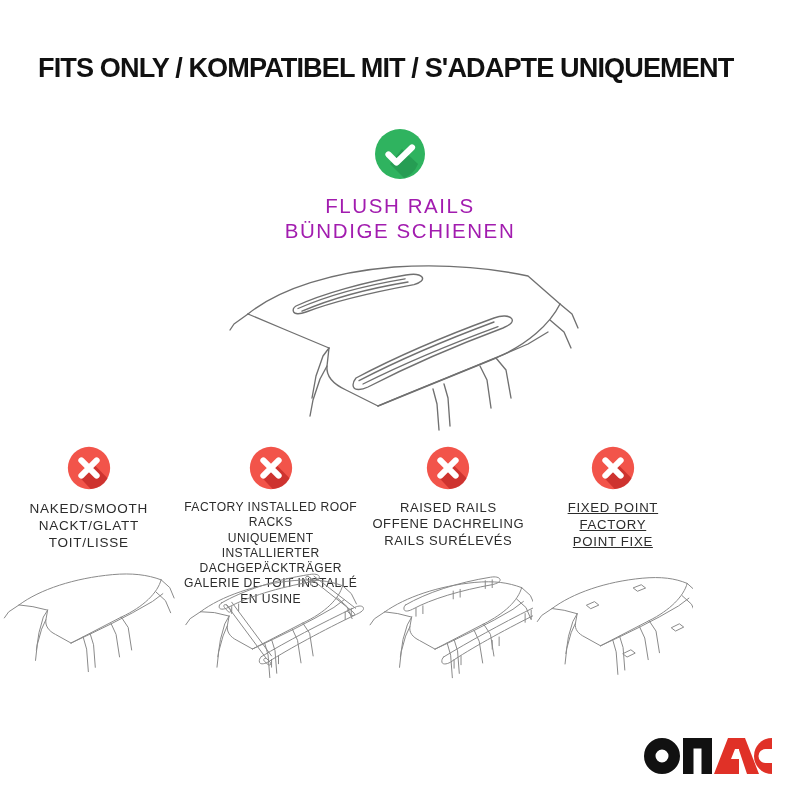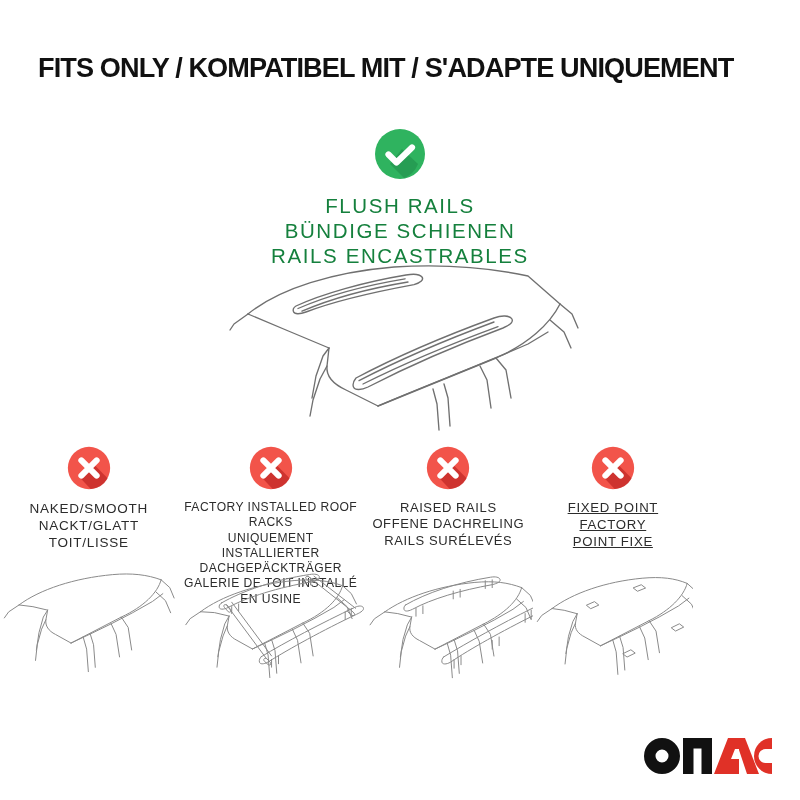--- a/index.html
+++ b/index.html
@@ -40,21 +40,21 @@
   }
   .badge-icon {
     display: block;
     margin: 0 auto;
   }
   #hero-labels {
     margin-top: 13px;
     font-size: 20.5px;
     line-height: 25px;
     letter-spacing: 1.6px;
-    color: #15803d;
+    color: #a21caf;
     font-weight: 400;
   }
   #hero-art {
     position: absolute;
     left: 228px;
     top: 258px;
     width: 355px;
     height: 185px;
   }
 
@@ -113,21 +113,20 @@
 
   <svg class="badge-icon" width="52" height="52" viewBox="0 0 52 52">
     <circle cx="26" cy="26" r="25" fill="#2fb35f"></circle>
     <path d="M28 21 L44 36 A25 25 0 0 1 30 50 L16 36 Z" fill="#1f8a48" opacity="0.55"></path>
     <path d="M14.5 26.5 L22.5 34.5 L38 19.5" fill="none" stroke="#ffffff" stroke-width="6.2" stroke-linecap="round" stroke-linejoin="round"></path>
   </svg>
 
   <div id="hero-labels">
     <div>FLUSH RAILS</div>
     <div>BÜNDIGE SCHIENEN</div>
-    <div>RAILS ENCASTRABLES</div>
   </div>
 </div>
 
 <svg id="hero-art" viewBox="0 0 355 185">
   <g fill="none" stroke="#707070" stroke-width="1.35" stroke-linecap="round" stroke-linejoin="round">
 
     <path d="M20 56 C52 30 106 14 166 9 C214 6 258 9 300 18 L332 46"></path>
     <path d="M332 46 C322 66 300 86 268 100 L150 148"></path>
     <path d="M150 148 L118 132 C105 126 98 118 99 108 L101 90"></path>
     <path d="M101 90 L58 72 L20 56"></path>

